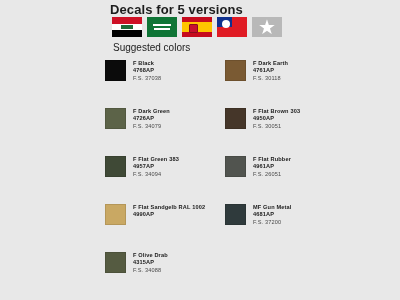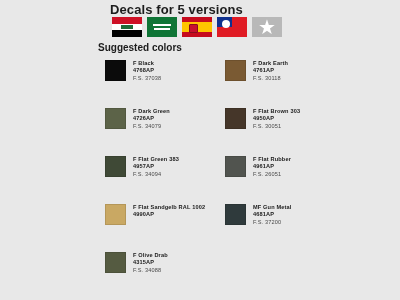--- a/index.html
+++ b/index.html
@@ -115,24 +115,24 @@
     top: 50%;
     transform: translate(-50%, -50%);
     color: #ffffff;
     font-size: 20px;
     line-height: 1;
   }
 
   
   .suggested-title {
     position: absolute;
-    left: 98px;
+    left: 113px;
     top: 42px;
     font-size: 10px;
-    font-weight: bold;
+    font-weight: normal;
     color: #1c1c1c;
     white-space: nowrap;
   }
 
   .color-grid {
     position: absolute;
     left: 105px;
     top: 60px;
     width: 290px;
   }

